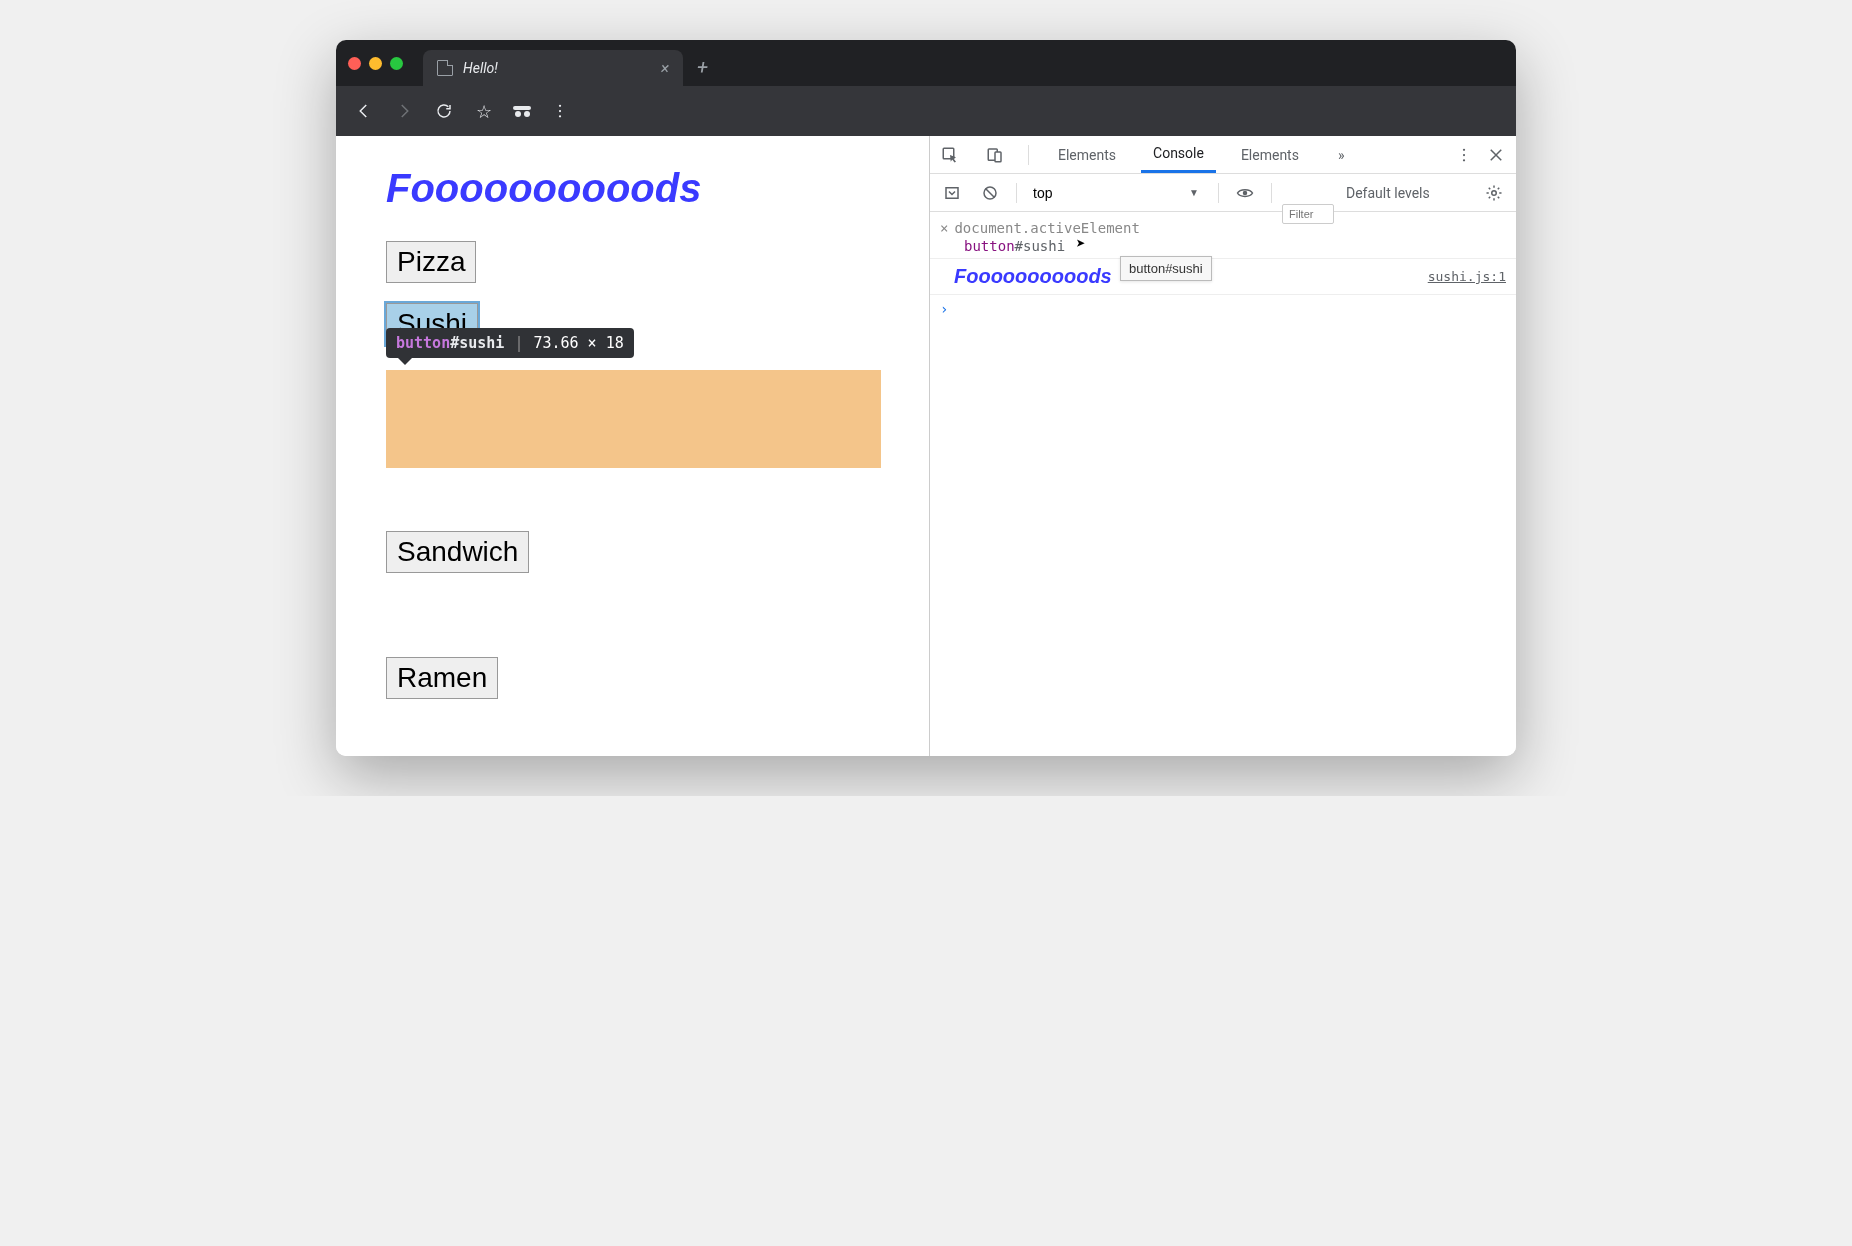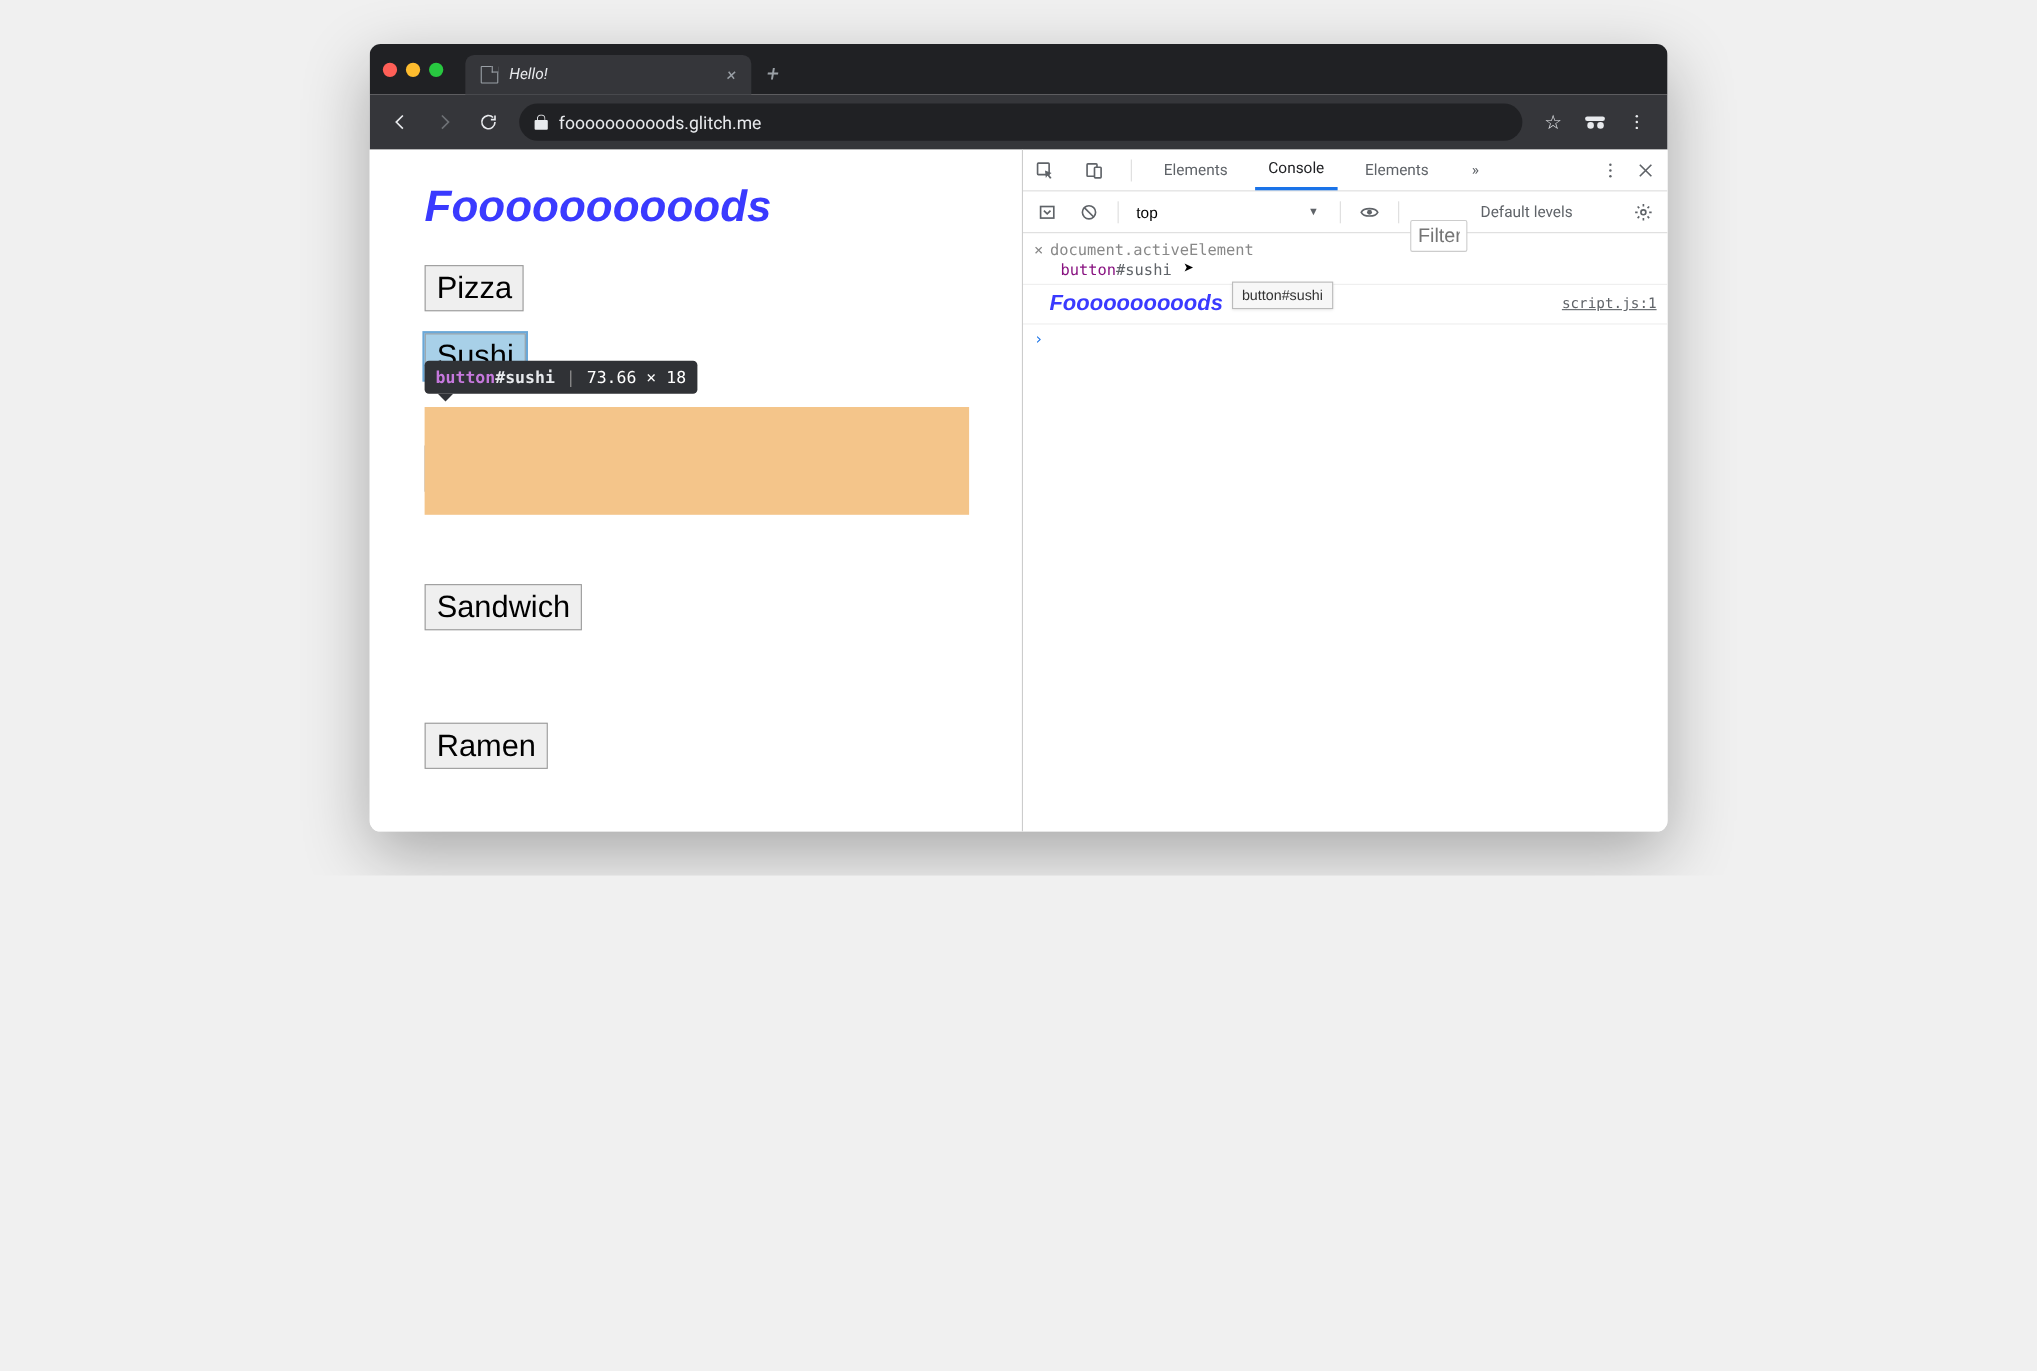--- a/index.html
+++ b/index.html
@@ -172,21 +172,21 @@
   .dt-tabbtn { padding: 0 12px; height:100%; display:flex; align-items:center; cursor:pointer; color:#5f6368;}
   .dt-tabbtn.active { color:#202124; border-bottom:3px solid #1a73e8;}
   .dt-more { margin-left:2px;}
   .dt-right { margin-left:auto; display:flex; align-items:center;}
   .dt-toolbar {
     display:flex; align-items:center; gap:6px; border-bottom:1px solid #ddd; height:38px; padding:0 6px;
   }
   .dt-select { border:none; background:transparent; font-size:14px; padding:4px 26px 4px 6px; min-width:180px; appearance:none; position:relative;}
   .dt-select-wrap { position:relative; border-right:1px solid transparent;}
   .dt-select-wrap::after { content:"▼"; position:absolute; right:8px; top:6px; font-size:10px; color:#5f6368;}
-  .dt-filter { border:1px solid #ccc; padding:3px 6px; font-size:18px; width:52px; background:#fff; border-radius:2px;margin-top:43px;}
+  .dt-filter { border:1px solid #ccc; padding:3px 6px; font-size:11px; width:52px; background:#fff; border-radius:2px;margin-top:43px;}
   .dt-console {
     flex:1; padding: 4px 0; font-family: ui-monospace, Menlo, monospace; font-size:14px;
     position: relative;
   }
   .console-row { border-bottom:1px solid #eee; padding:4px 10px;}
   .exp-row { display:flex; align-items:flex-start; gap:6px; color:#888;}
   .exp-x { color:#888; cursor:pointer;}
   .result { padding-left: 24px; color:#5f6368; padding-top:2px;}
   .result .tag { color:#881280;}
   .logrow { display:flex; align-items:center; padding:6px 10px 6px 24px; border-bottom:1px solid #eee;}
@@ -248,24 +248,20 @@
     <div class="navbtn dim">
       <svg class="icon" viewBox="0 0 24 24" style="stroke:#6e7175">
           <path d="M9 4l8 8-8 8"></path>
         </svg>
     </div>
     <div class="navbtn">
       <svg class="icon" viewBox="0 0 24 24">
           <path d="M20 12a8 8 0 1 1-2.3-5.6M20 4v5h-5"></path>
         </svg>
     </div>
-    <div class="urlfield">
-      <span class="lock"></span>
-      <span>foooooooooods.glitch.me</span>
-    </div>
     <div class="righticons">
       <div class="navbtn">
           <span class="star">☆</span>
         </div>
       <div class="navbtn">
         <div class="incog">
             <div class="incog-hat"></div>
             <div class="incog-eyes">
               <span></span>
               <span></span>
@@ -387,19 +383,19 @@
             <span>document.activeElement</span>
           </div>
           <div class="result">
             <span class="tag">button</span><span>#</span><span>sushi</span>
             <span class="cursor-arrow">➤</span>
           </div>
         </div>
         <div class="hover-tooltip">button#sushi</div>
         <div class="logrow">
           <span class="logtext">Foooooooooods</span>
-          <a class="loglink">script.js:1</a>
+          <a class="loglink">sushi.js:1</a>
         </div>
         <div class="prompt">›</div>
       </div>
     </div>
   </div>
 </div>
 
 </body></html>

